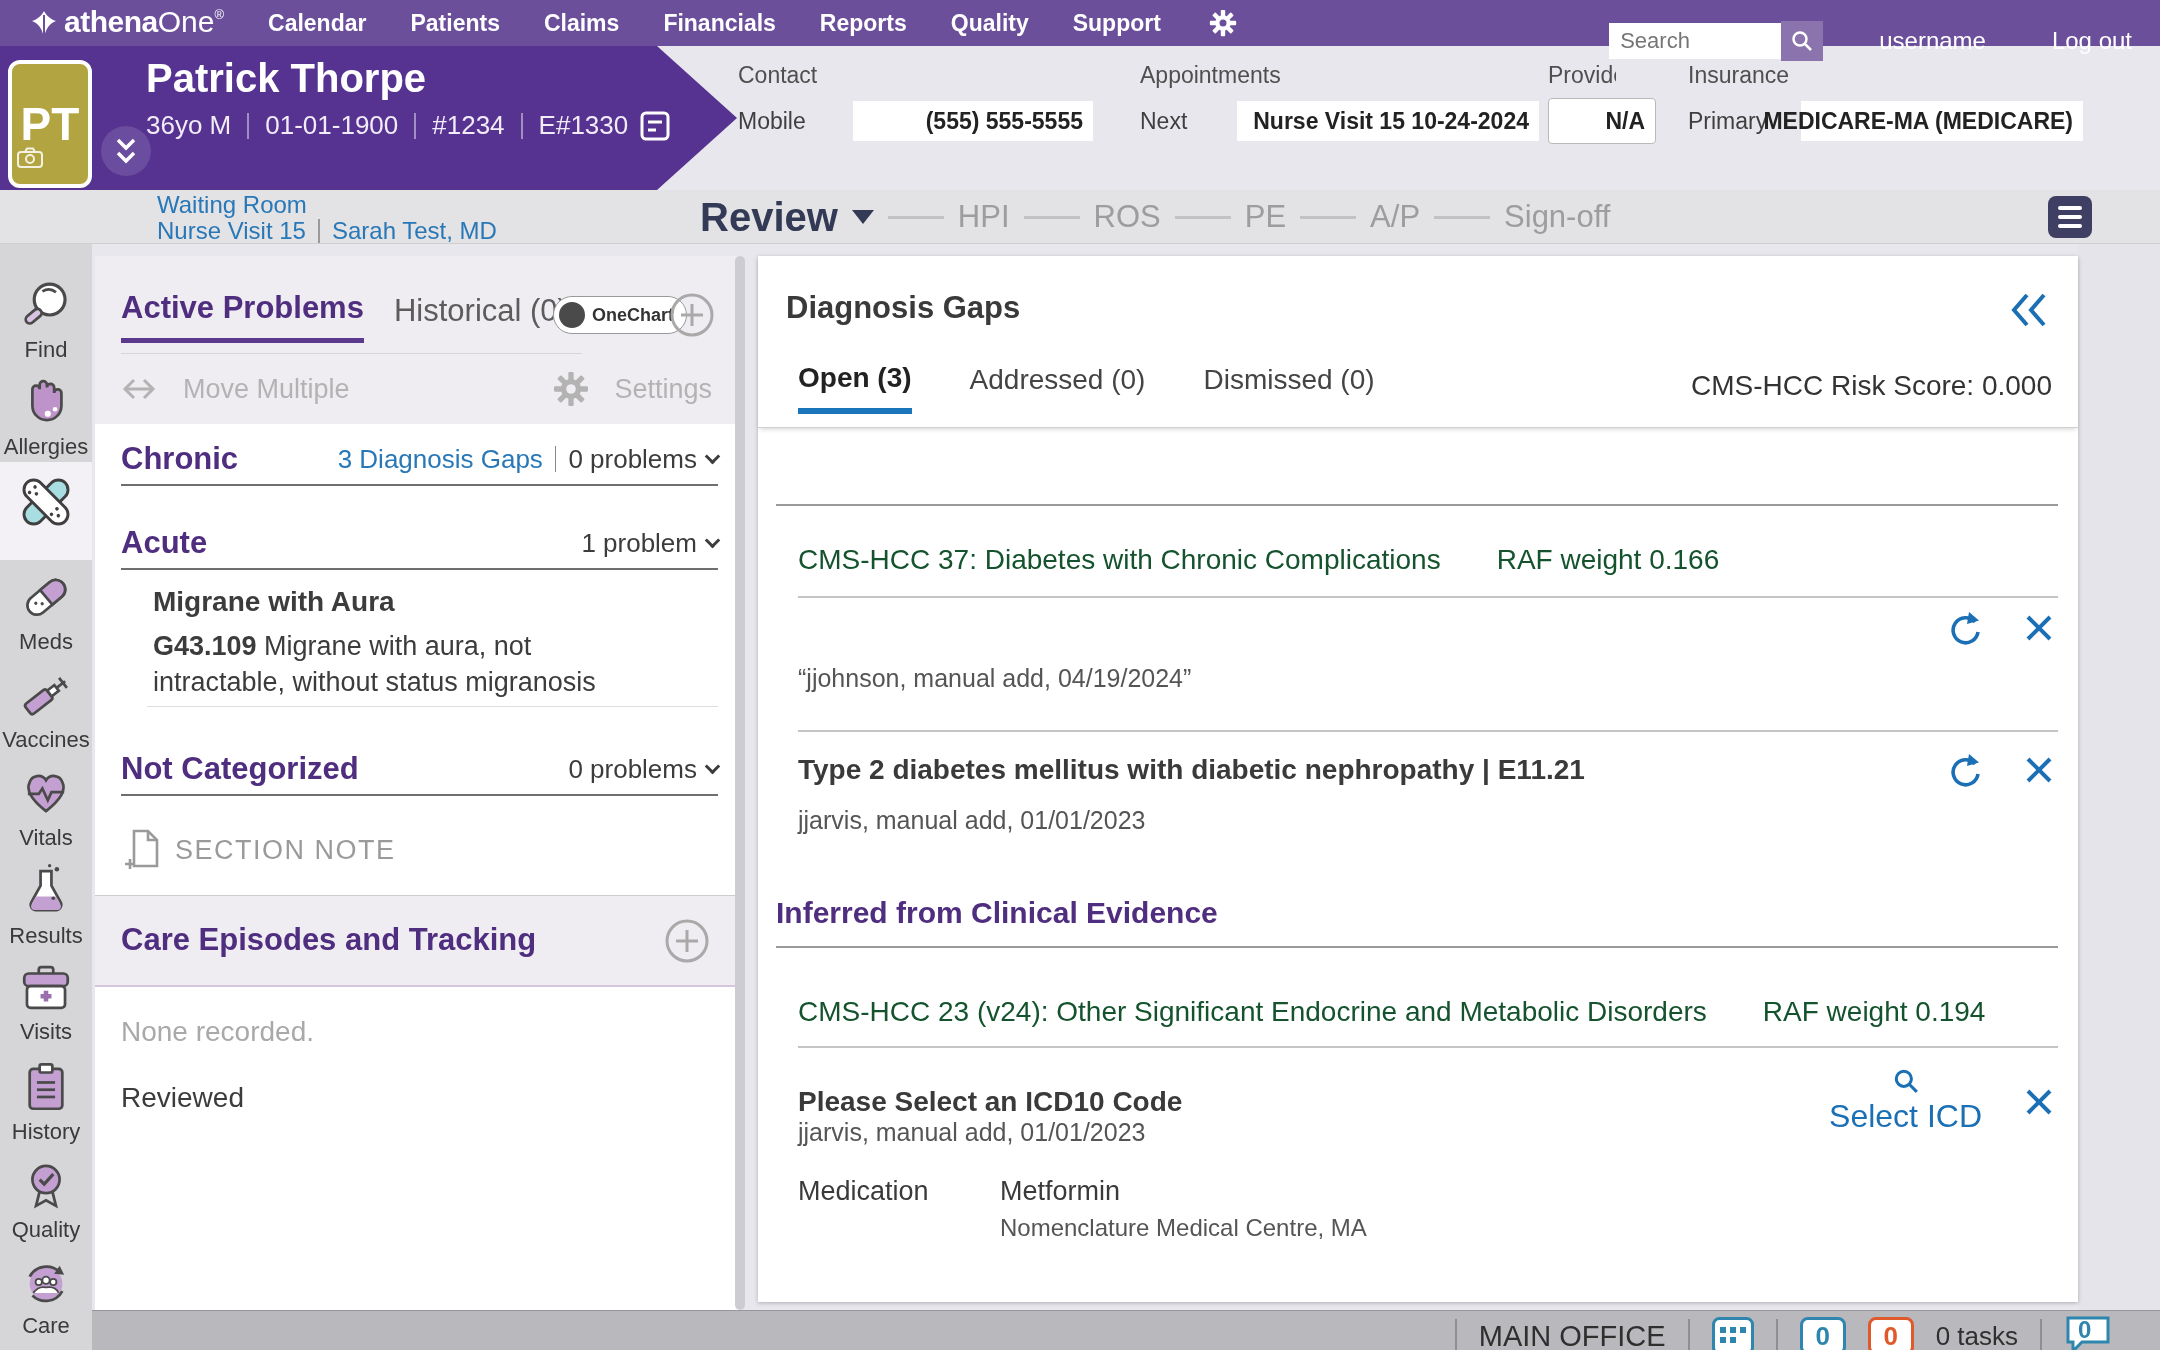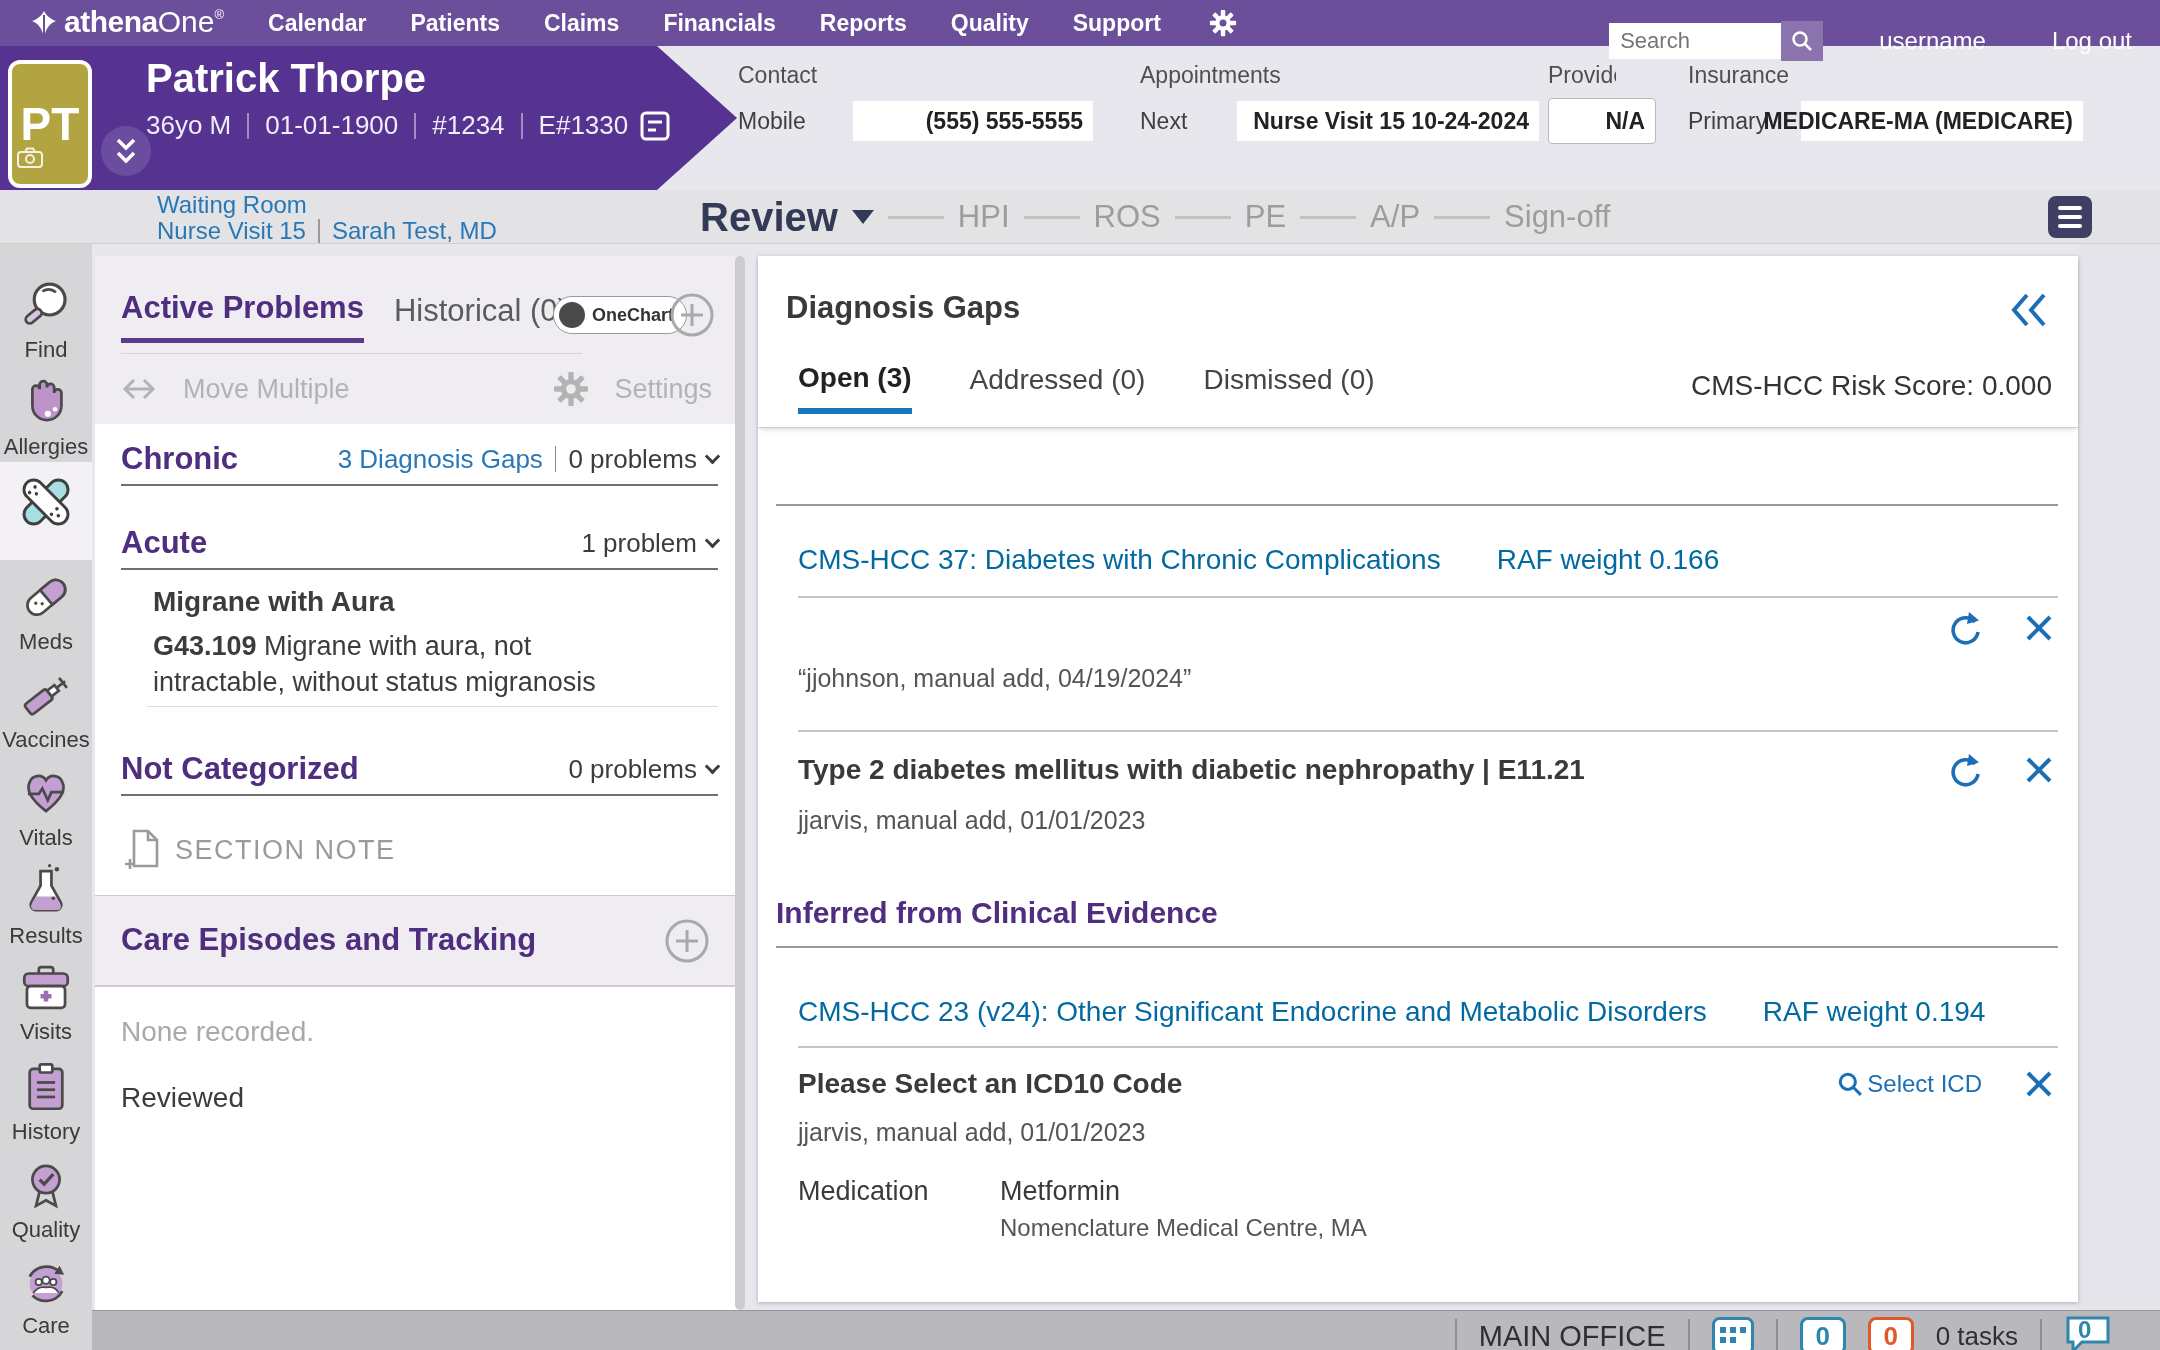--- a/index.html
+++ b/index.html
@@ -106,28 +106,28 @@
   .rtitle { position:absolute; left:28px; top:34px; font-size:31px; font-weight:700; color:#3a3a3a; }
   .collapse { position:absolute; right:30px; top:36px; cursor:pointer; }
   .rtabs { position:absolute; left:40px; top:106px; display:flex; align-items:flex-end; gap:58px; }
   .rtab-active { font-size:28px; font-weight:700; color:#222; padding-bottom:14px; border-bottom:6px solid #1b75bb; cursor:pointer; }
   .rtab { font-size:28px; color:#444; padding-bottom:18px; cursor:pointer; }
   .risk { position:absolute; right:26px; top:114px; font-size:28px; color:#333; }
   .gsec-title { position:absolute; left:18px; display:flex; align-items:baseline; gap:28px; }
   .gsec-title .t { font-size:30px; font-weight:700; color:#4f2d7f; }
   .gsec-title .s { font-size:28px; color:#333; }
   .hr-dark { position:absolute; left:18px; right:20px; height:2px; background:#9a9a9a; }
-  .hcc-row { position:absolute; left:40px; right:20px; display:flex; gap:56px; font-size:28px; color:#0369a1; white-space:nowrap; }
+  .hcc-row { position:absolute; left:40px; right:20px; display:flex; gap:56px; font-size:28px; color:#14532d; white-space:nowrap; }
   .hr-light { position:absolute; left:40px; right:20px; height:1.5px; background:#c4c4c4; }
   .entry-row { position:absolute; left:40px; right:24px; display:flex; align-items:center; }
   .entry-title { font-size:28px; font-weight:700; color:#3a3a3a; }
   .entry-icons { margin-left:auto; display:flex; align-items:center; gap:42px; }
   .icon-btn { cursor:pointer; display:flex; align-items:center; }
   .entry-meta { position:absolute; left:40px; font-size:25px; color:#555; }
-  .selecticd { display:flex; align-items:center; gap:4px; color:#1b6fb5; font-size:24px; cursor:pointer; }
+  .selecticd { display:flex; align-items:center; gap:4px; color:#1b6fb5; font-size:32px; cursor:pointer;flex-direction:column; }
   .med-row { position:absolute; left:40px; display:flex; }
   .med-label { width:202px; font-size:27px; color:#3a3a3a; }
   .med-val { font-size:27px; color:#3a3a3a; }
   .med-sub { position:absolute; left:242px; font-size:24px; color:#555; }
 
   
   .bbar { position:absolute; left:92px; right:0; top:1310px; height:40px; background:#b9b8bc; border-top:1px solid #97969a; display:flex; align-items:flex-start; z-index:35; }
   .bcluster { margin-left:auto; display:flex; align-items:center; gap:22px; padding-right:48px; padding-top:3px; }
   .bsep { width:2px; height:34px; background:#8f8f93; }
   .boffice { font-size:29px; color:#2f2f2f; cursor:pointer; white-space:nowrap; }

